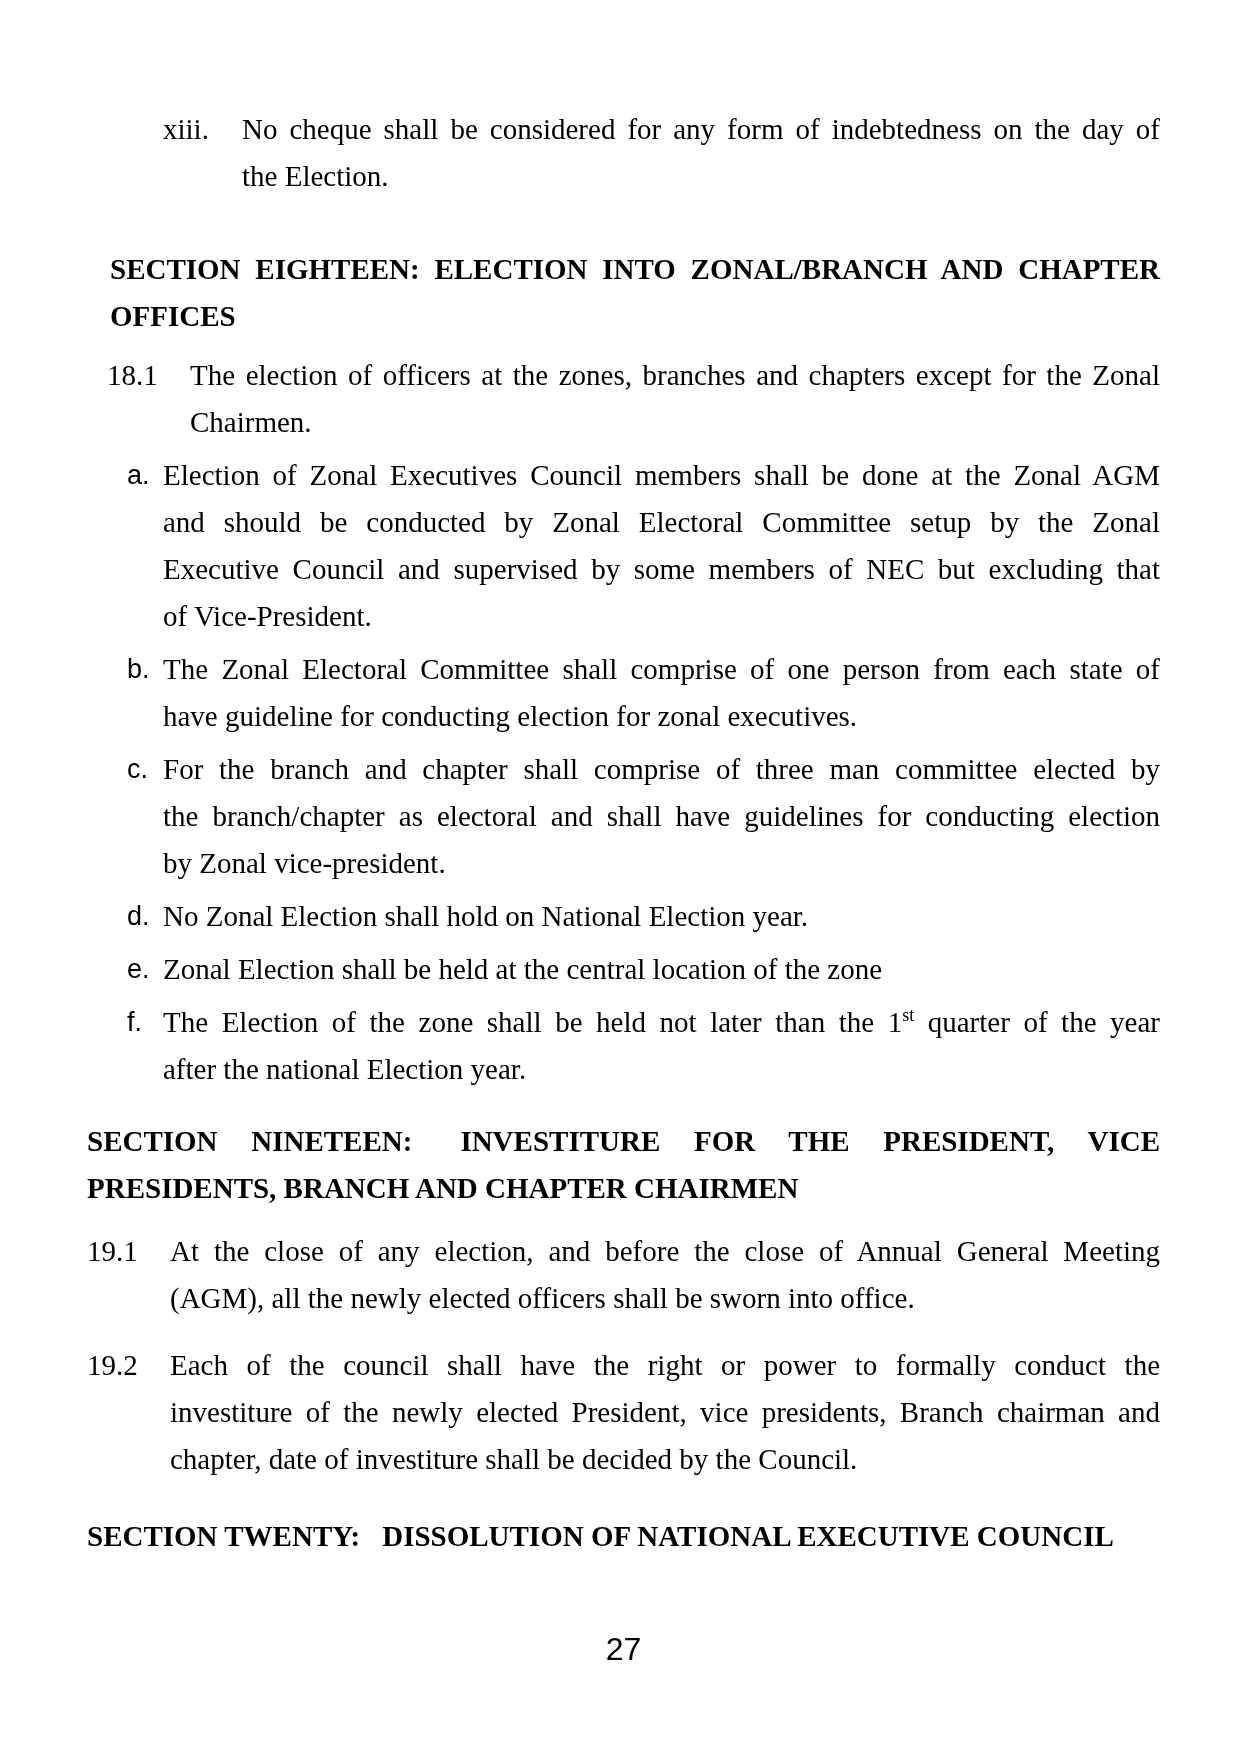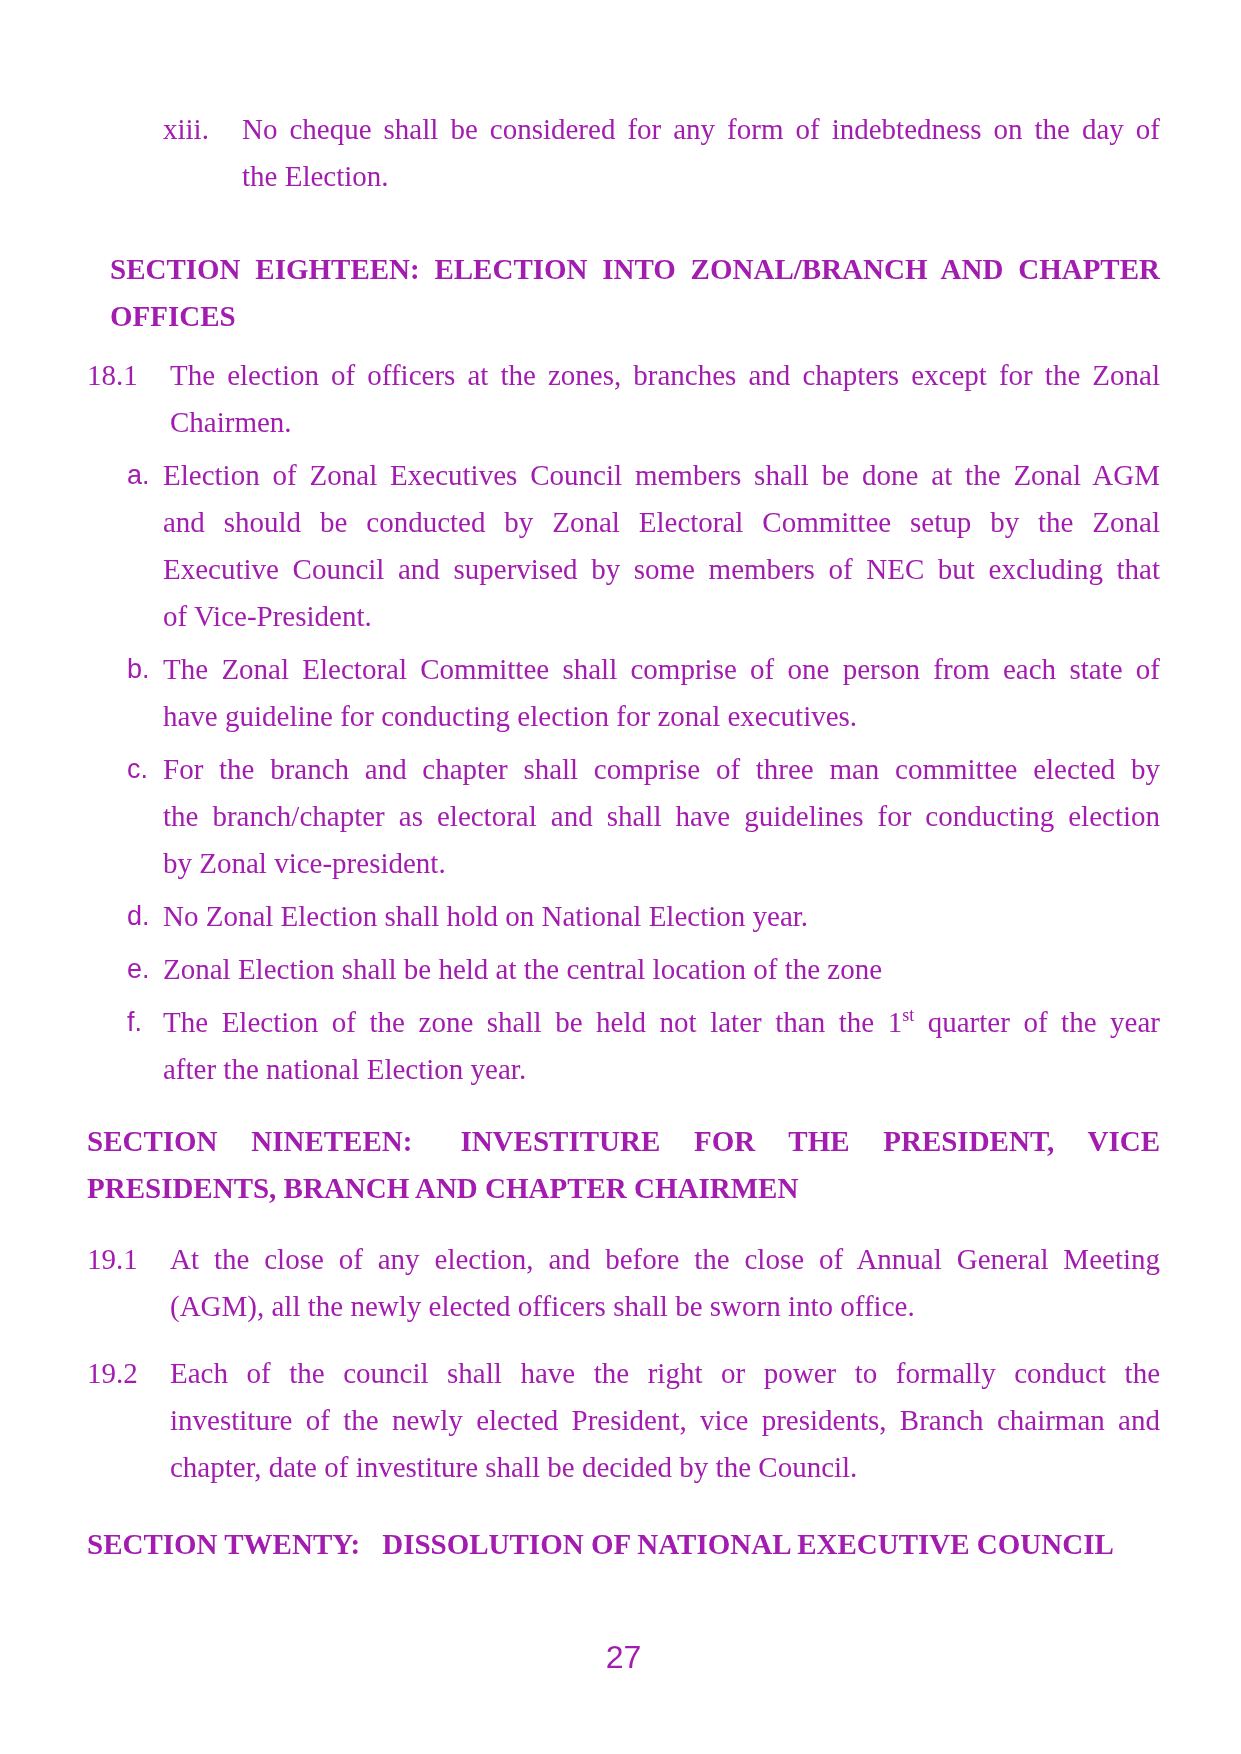--- a/index.html
+++ b/index.html
@@ -5,21 +5,21 @@
   html, body {
     margin: 0;
     padding: 0;
     background: #ffffff;
   }
   .page {
     position: relative;
     width: 1241px;
     height: 1754px;
     background: #ffffff;
-    color: #a21caf;
+    color: #000000;
     font-family: "Liberation Serif", serif;
     font-size: 29px;
     line-height: 47px;
     box-sizing: border-box;
     padding: 106px 81px 0 87px;
     overflow: hidden;
   }
   .line { text-align: left; }
   .line.j { text-align: justify; text-align-last: justify; }
 
@@ -47,24 +47,24 @@
     width: 36px;
     font-family: "Liberation Sans", sans-serif;
     font-size: 27px;
   }
   .alpha-item .alpha-body { flex: 1; min-width: 0; }
 
   sup { font-size: 0.62em; line-height: 0; vertical-align: super; }
 
   
   .mt-head18 { margin-top: 46px; margin-left: 23px; }
-  .mt-clause18 { margin-top: 12px; }
+  .mt-clause18 { margin-top: 12px; margin-left: 20px; }
   .mt-item { margin-top: 6px; }
   .mt-head19 { margin-top: 25px; }
-  .mt-clause191 { margin-top: 24px; }
+  .mt-clause191 { margin-top: 16px; }
   .mt-clause192 { margin-top: 20px; }
   .mt-head20 { margin-top: 30px; }
 
   .footer {
     margin-top: 66px;
     text-align: center;
     font-family: "Liberation Sans", sans-serif;
     font-size: 32px;
   }
 </style>

